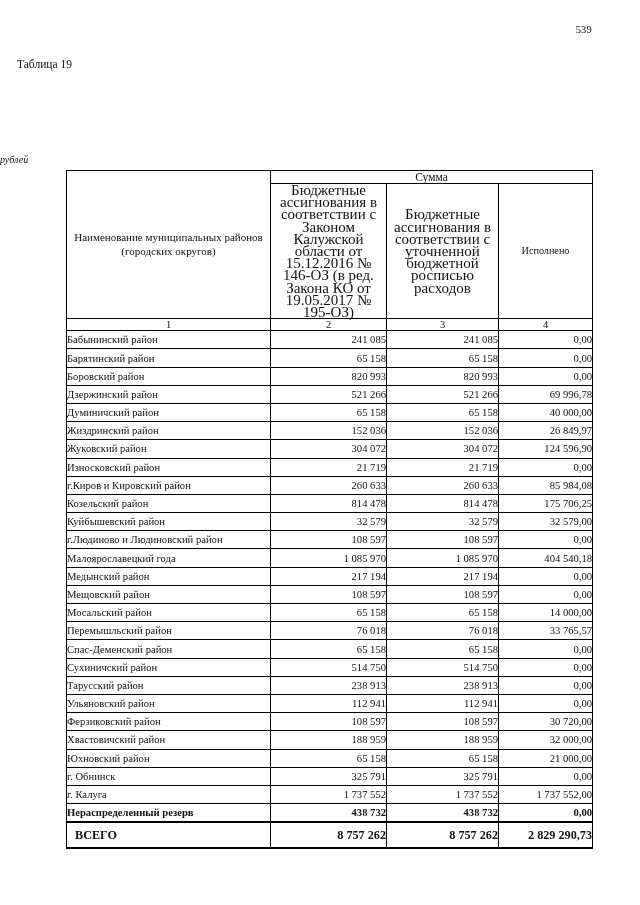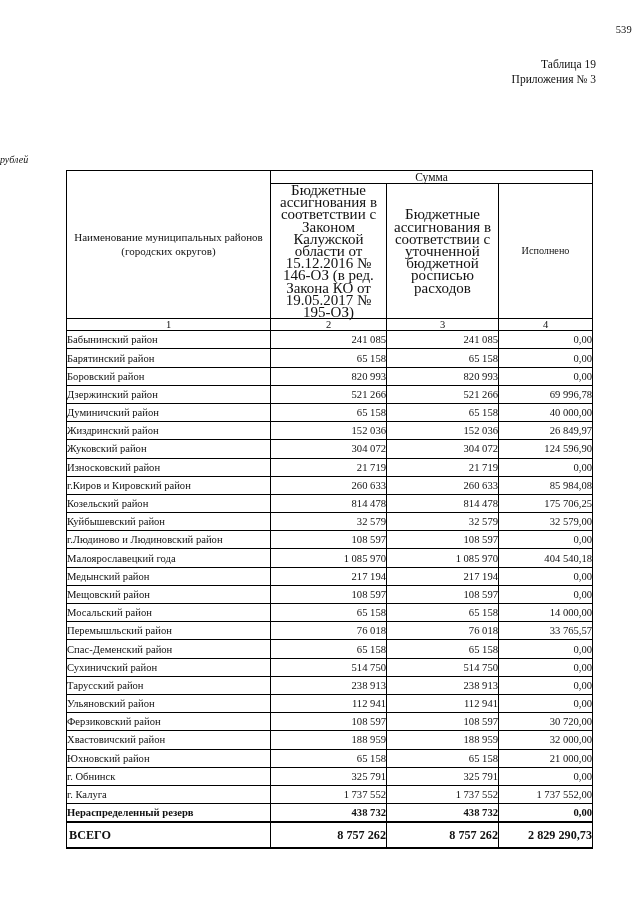--- a/index.html
+++ b/index.html
@@ -24,31 +24,31 @@
   }
 
   
   .page-number {
     position: absolute;
     left: 0; top: 24px;
     width: 592px;
     text-align: right;
     font-size: 10.5px;
     letter-spacing: 0.2px;
-    padding-left: 40px;
   }
 
   
   .doc-ref {
     position: absolute;
     left: 0; top: 57px;
     width: 596px;
-    text-align: right;
+    text-align: left;
     font-size: 11.5px;
     line-height: 15px;
+    padding-left: 17px;
   }
   .doc-ref div { white-space: nowrap; }
 
   
   .doc-title {
     position: absolute;
     left: 66px; top: 93px;
     width: 524px;
     text-align: center;
     font-size: 13.3px;
@@ -143,35 +143,34 @@
 
   tr.bold td { font-weight: bold; }
 
   tr.total td {
     font-weight: bold;
     font-size: 12.2px;
     height: 24px;
     border-top: 2px solid #000;
     border-bottom: 2px solid #000;
   }
-  tr.total td.name { padding-left: 2px; }
+  tr.total td.name { padding-left: 8px; }
 
   
   table.main { border: 1px solid #000; }
 </style>
 </head>
 <body>
 
 <div class="page">
 
   <div class="page-number">539</div>
 
   <div class="doc-ref">
     <div>Таблица 19</div>
-    <div>Приложения № 3</div>
   </div>
 
 
   <div class="units">рублей</div>
 
   <div class="tbl-wrap">
     <table class="main">
       <colgroup>
         <col class="c1">
           <col class="c2">

